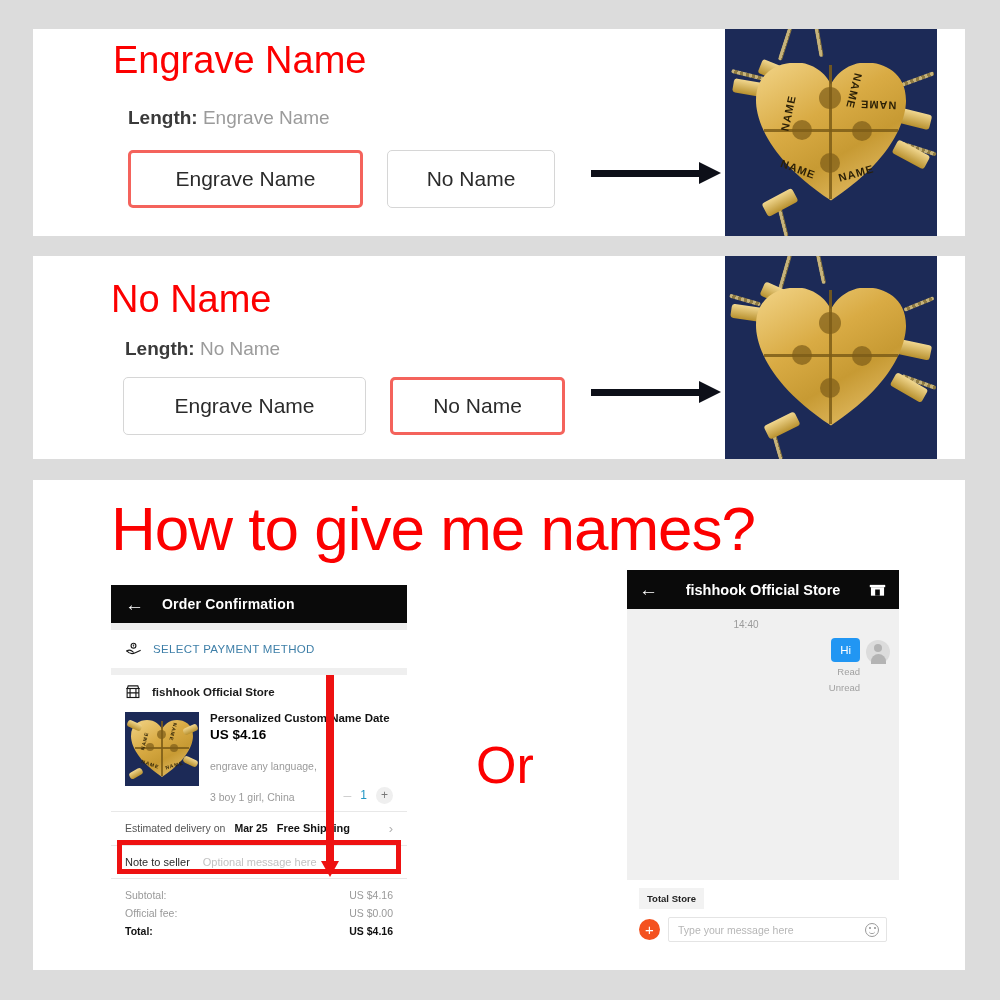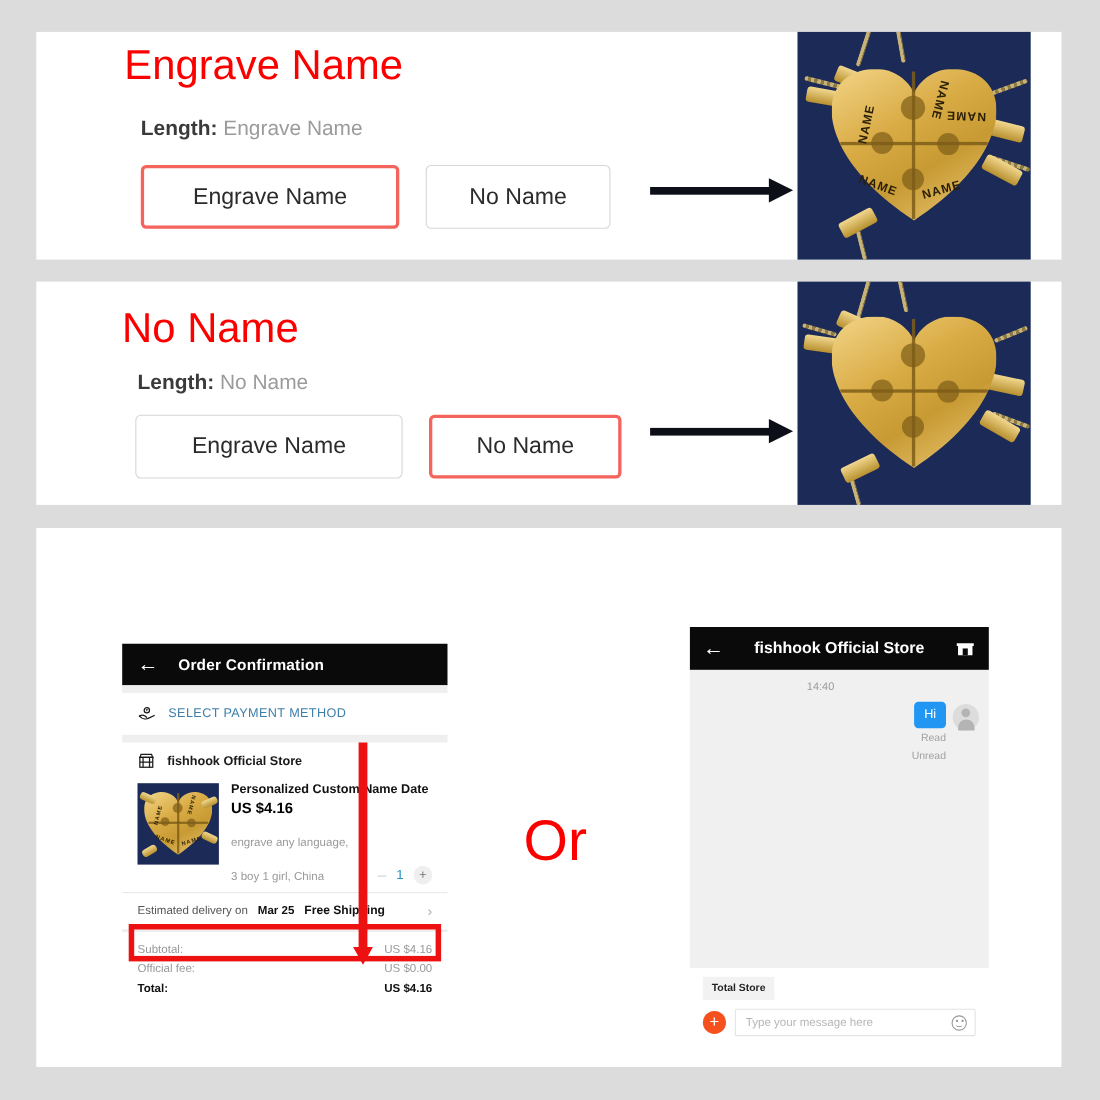--- a/index.html
+++ b/index.html
@@ -444,20 +444,21 @@
       <div class="nub" style="left:63px; top:24px; width:22px; height:22px;"></div>
       <div class="nub" style="left:36px; top:57px; width:20px; height:20px;"></div>
       <div class="nub" style="left:96px; top:58px; width:20px; height:20px;"></div>
       <div class="nub" style="left:64px; top:90px; width:20px; height:20px;"></div>
     </div>
   </div>
 </div>
 
 <div class="panel" id="panel-howto">
 
+  <div class="howto-title">How to give me  names?</div>
   <div class="big-or">Or</div>
 
   <div class="phone" id="order-screenshot">
 
     <div class="bar-black">
       <span class="back-arrow">←</span>
       <span class="title">Order Confirmation</span>
     </div>
 
     <div class="sep"></div>
@@ -524,20 +525,24 @@
 
     <div class="ship-row">
       <span>Estimated delivery on</span>
       <b>Mar 25</b>
       <span class="free">Free Shipping</span>
       <span class="chev">›</span>
     </div>
 
     <div class="thin-sep"></div>
 
+    <div class="note-row">
+      <span class="lbl">Note to seller</span>
+      <span class="ph">Optional message here</span>
+    </div>
 
     <div class="thin-sep"></div>
 
     <div class="totals">
       <div class="tot-row">
         <span>Subtotal:</span>
         <span>US $4.16</span>
       </div>
       <div class="tot-row">
         <span>Official fee:</span>

